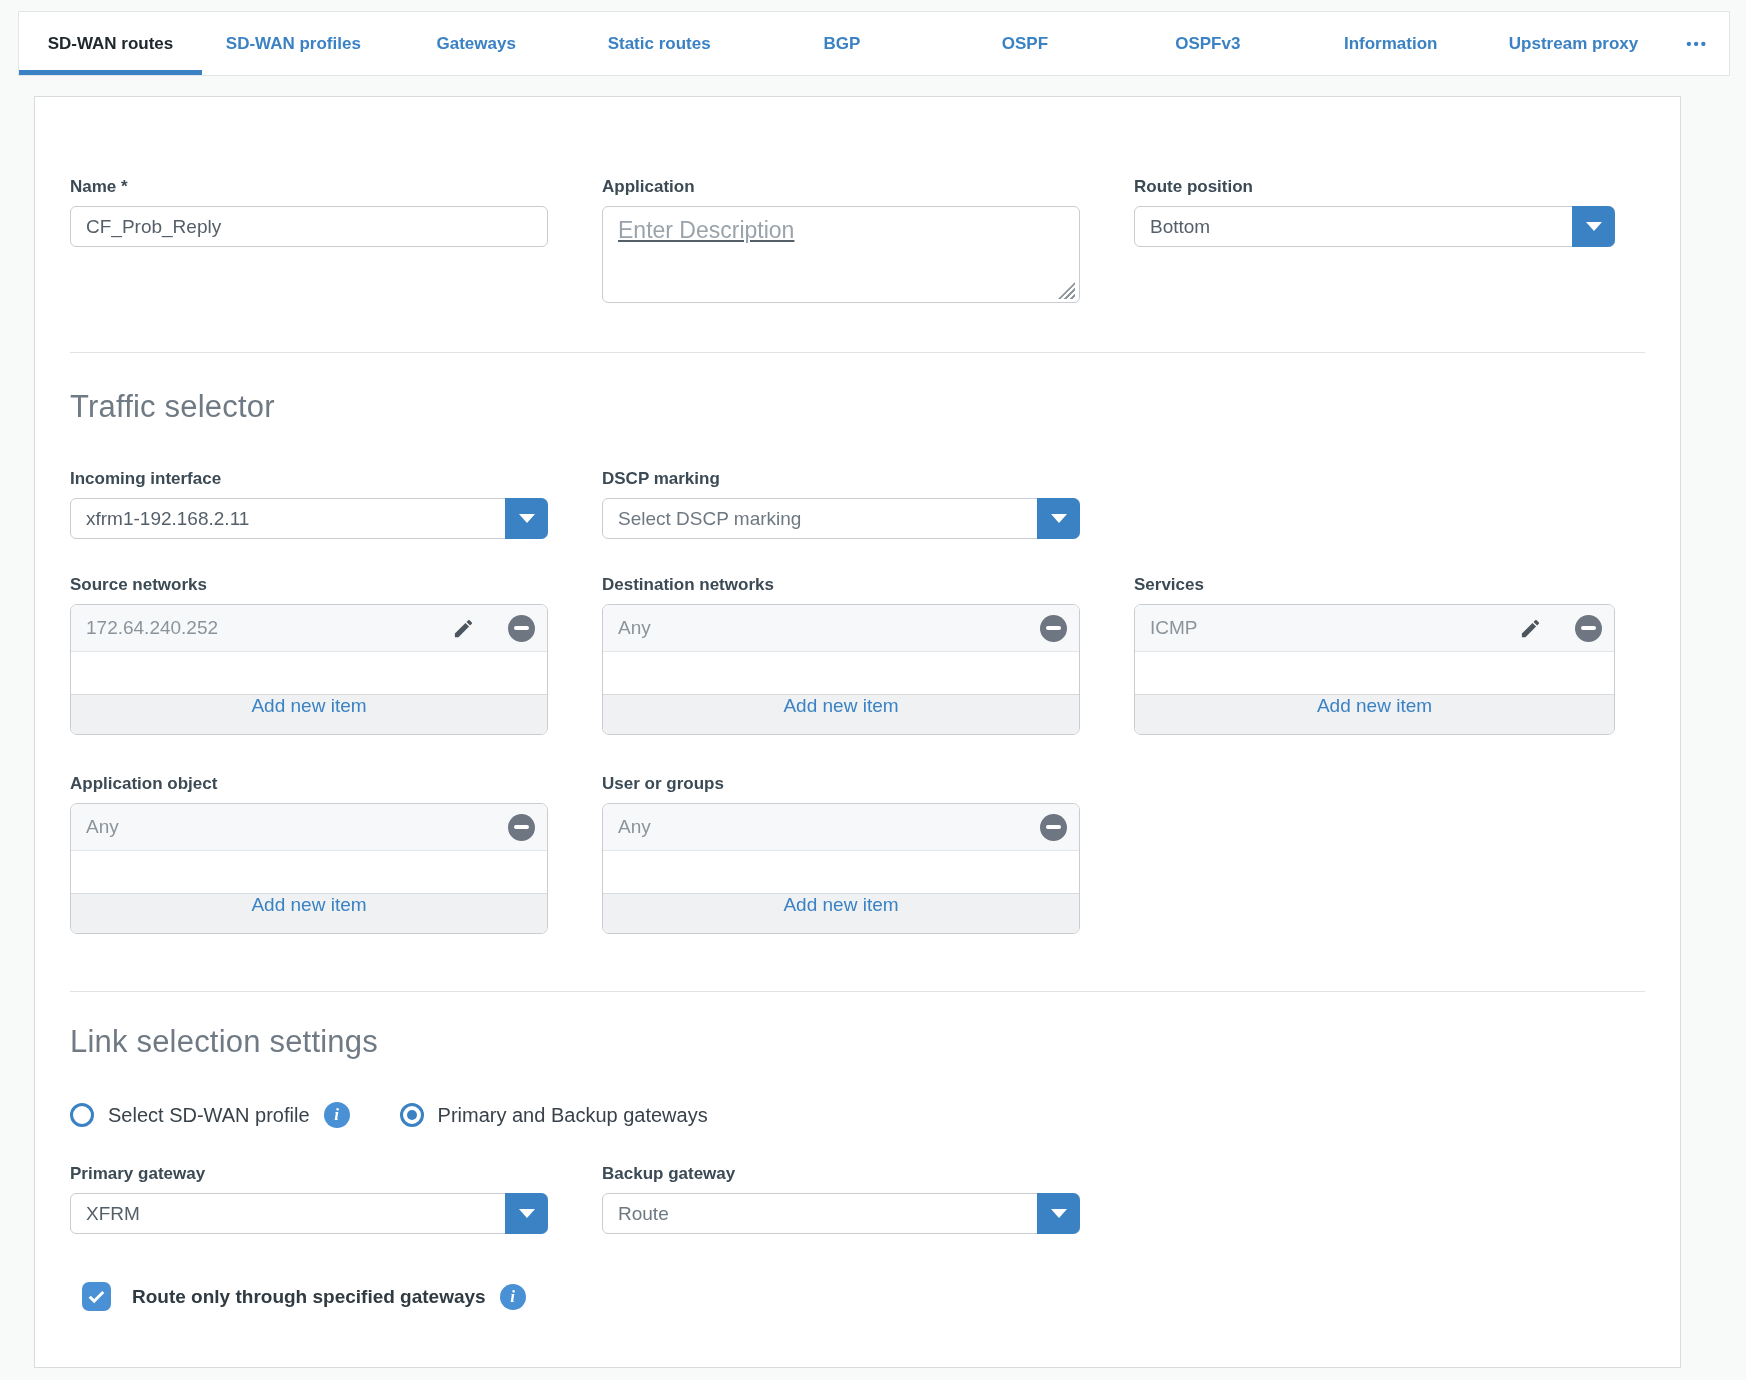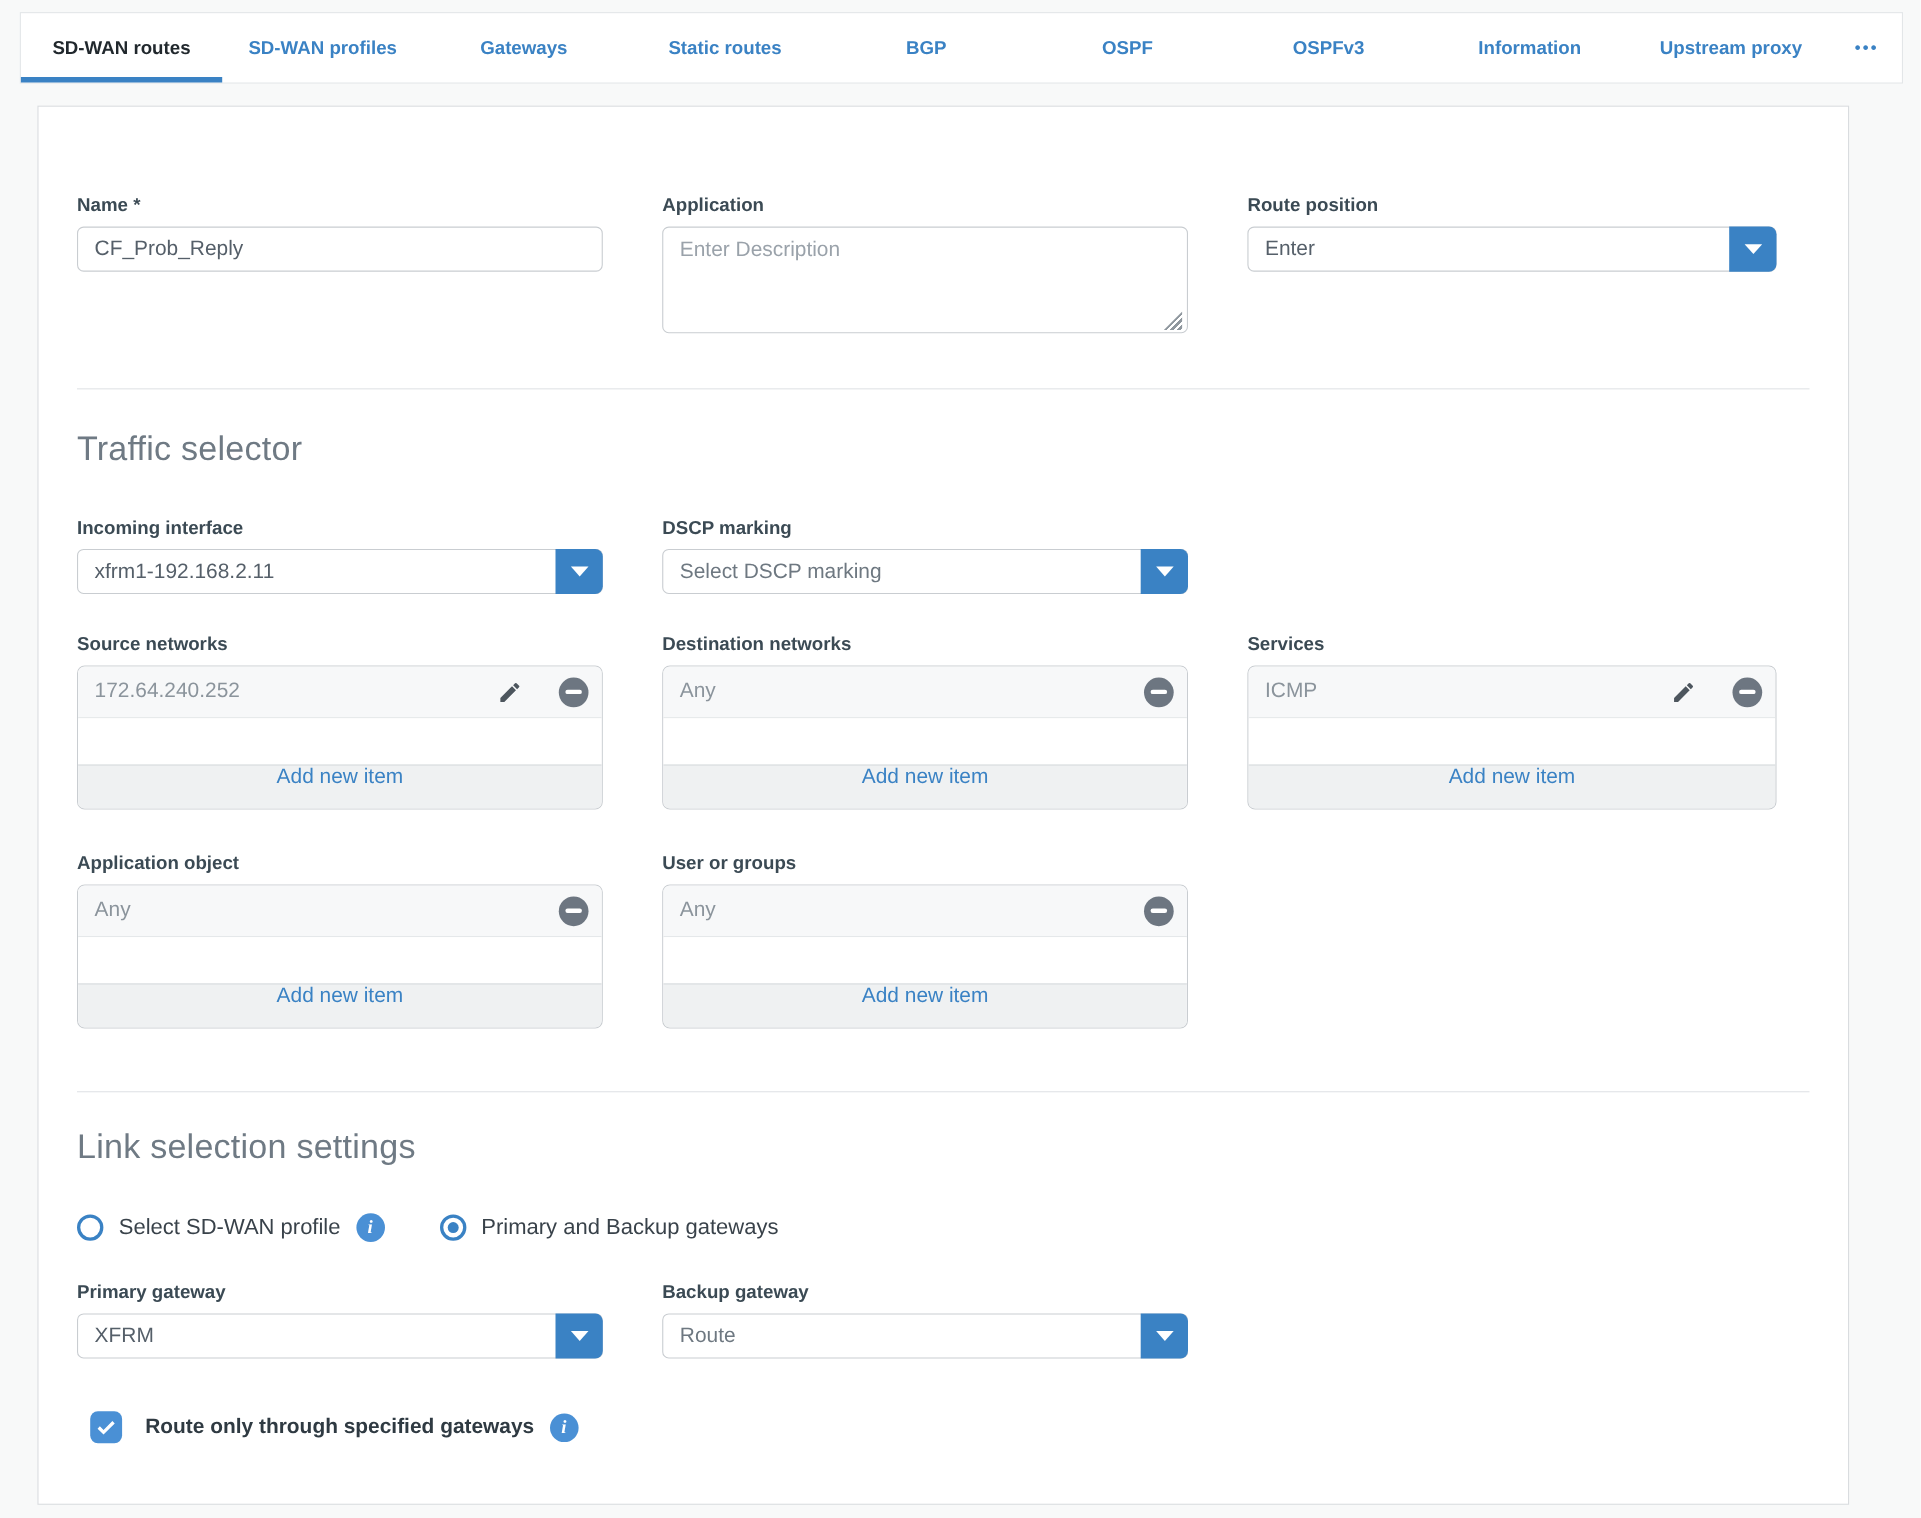--- a/index.html
+++ b/index.html
@@ -89,25 +89,26 @@
     background:#fff;
     outline:none;
   }
   .textarea-wrap{position:relative;width:478px;}
   .textarea{
     width:100%;
     height:97px;
     border:1px solid var(--input-border);
     border-radius:6px;
     font-family:inherit;
-    font-size:19px;
+    font-size:23px;
     color:var(--value);
     padding:10px 15px;
     resize:none;
     outline:none;
+    text-decoration:underline;
   }
   .textarea::placeholder{color:#9aa2aa;}
   .resize-grip{
     position:absolute;
     right:5px;bottom:8px;
     width:17px;height:17px;
     background:repeating-linear-gradient(135deg,transparent 0 2.5px,#8f979e 2.5px 4.5px);
     clip-path:polygon(100% 0,100% 100%,0 100%);
   }
   
@@ -306,21 +307,21 @@
     <div class="field">
       <span class="field-label">Application</span>
       <div class="textarea-wrap">
         <textarea class="textarea" placeholder="Enter Description" style=""></textarea>
         <div class="resize-grip"></div>
       </div>
     </div>
     <div class="field">
       <span class="field-label">Route position</span>
       <div class="select">
-        <span class="select-value">Enter</span>
+        <span class="select-value">Bottom</span>
         <span class="select-btn">
             <i class="caret"></i>
           </span>
       </div>
     </div>
   </div>
 
   <hr class="divider d1">
 
   <h2 class="section-title t1">Traffic selector</h2>

